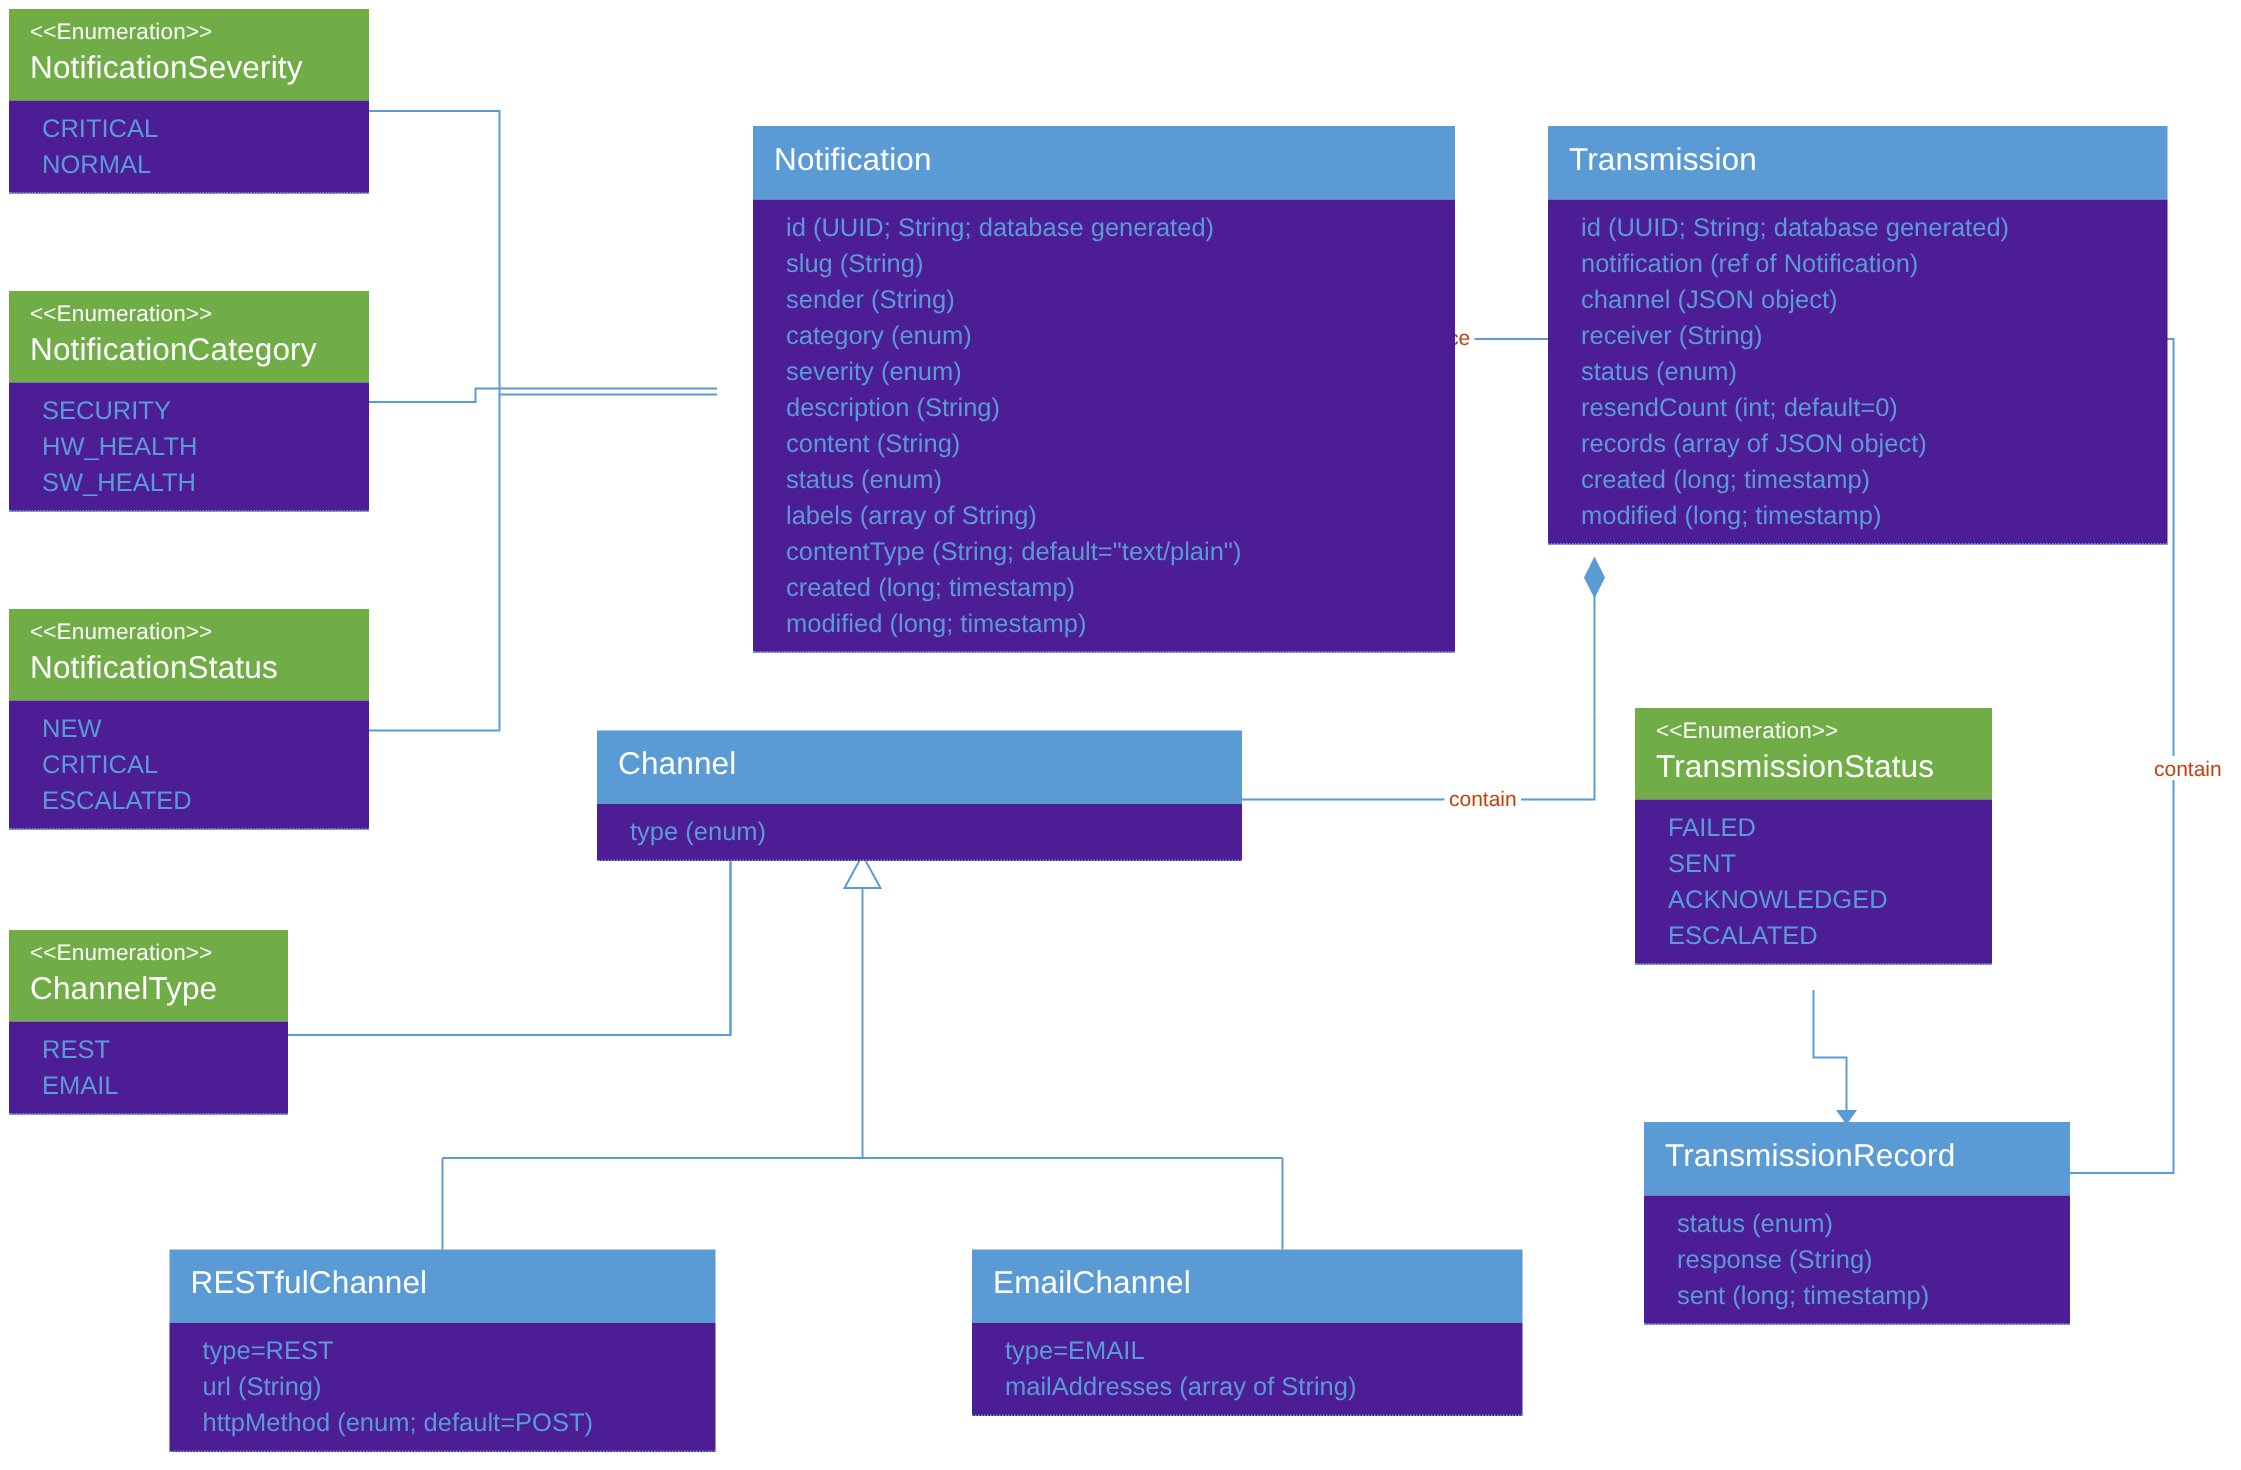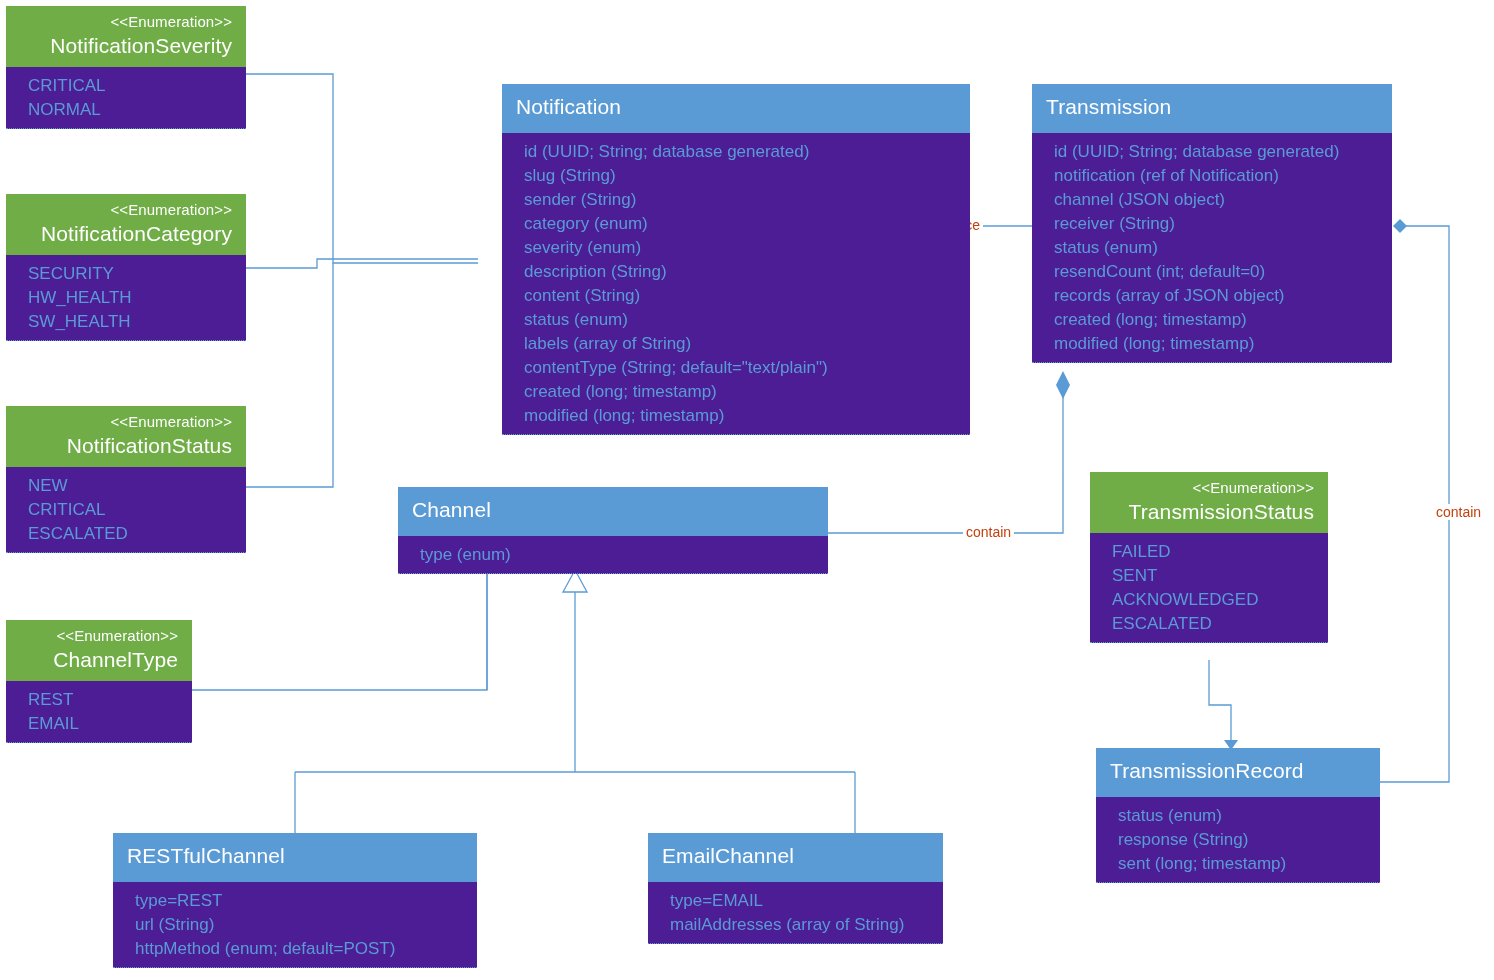--- a/index.html
+++ b/index.html
@@ -25,21 +25,21 @@
   .node{
     position:absolute;
     box-sizing:border-box;
   }
   .hdr{
     box-sizing:border-box;
     color:#ffffff;
     padding:6px 14px 8px 14px;
   }
   .hdr.cls{ background:#5b9bd5; }
-  .hdr.enum{ background:#70ad47;text-align:right; }
+  .hdr.enum{ background:#70ad47; }
   .stereo{
     display:block;
     font-size:15px;
     line-height:20px;
     letter-spacing:0.1px;
   }
   .cname{
     display:block;
     font-size:21px;
     line-height:27px;
@@ -178,21 +178,21 @@
       <span class="attr">description (String)</span>
       <span class="attr">content (String)</span>
       <span class="attr">status (enum)</span>
       <span class="attr">labels (array of String)</span>
       <span class="attr">contentType (String; default="text/plain")</span>
       <span class="attr">created (long; timestamp)</span>
       <span class="attr">modified (long; timestamp)</span>
     </div>
   </div>
 
-  <div class="node" style="left:1032px; top:84px; width:360px;">
+  <div class="node" style="left:1032px; top:84px; width:413px;">
     <div class="hdr cls">
       <span class="cname">Transmission</span>
     </div>
     <div class="body">
       <span class="attr">id (UUID; String; database generated)</span>
       <span class="attr">notification (ref of Notification)</span>
       <span class="attr">channel (JSON object)</span>
       <span class="attr">receiver (String)</span>
       <span class="attr">status (enum)</span>
       <span class="attr">resendCount (int; default=0)</span>
@@ -239,21 +239,21 @@
     <div class="hdr cls">
       <span class="cname">RESTfulChannel</span>
     </div>
     <div class="body">
       <span class="attr">type=REST</span>
       <span class="attr">url (String)</span>
       <span class="attr">httpMethod (enum; default=POST)</span>
     </div>
   </div>
 
-  <div class="node" style="left:648px; top:833px; width:295px;">
+  <div class="node" style="left:648px; top:833px; width:367px;">
     <div class="hdr cls">
       <span class="cname">EmailChannel</span>
     </div>
     <div class="body">
       <span class="attr">type=EMAIL</span>
       <span class="attr">mailAddresses (array of String)</span>
     </div>
   </div>
 
 </div>

